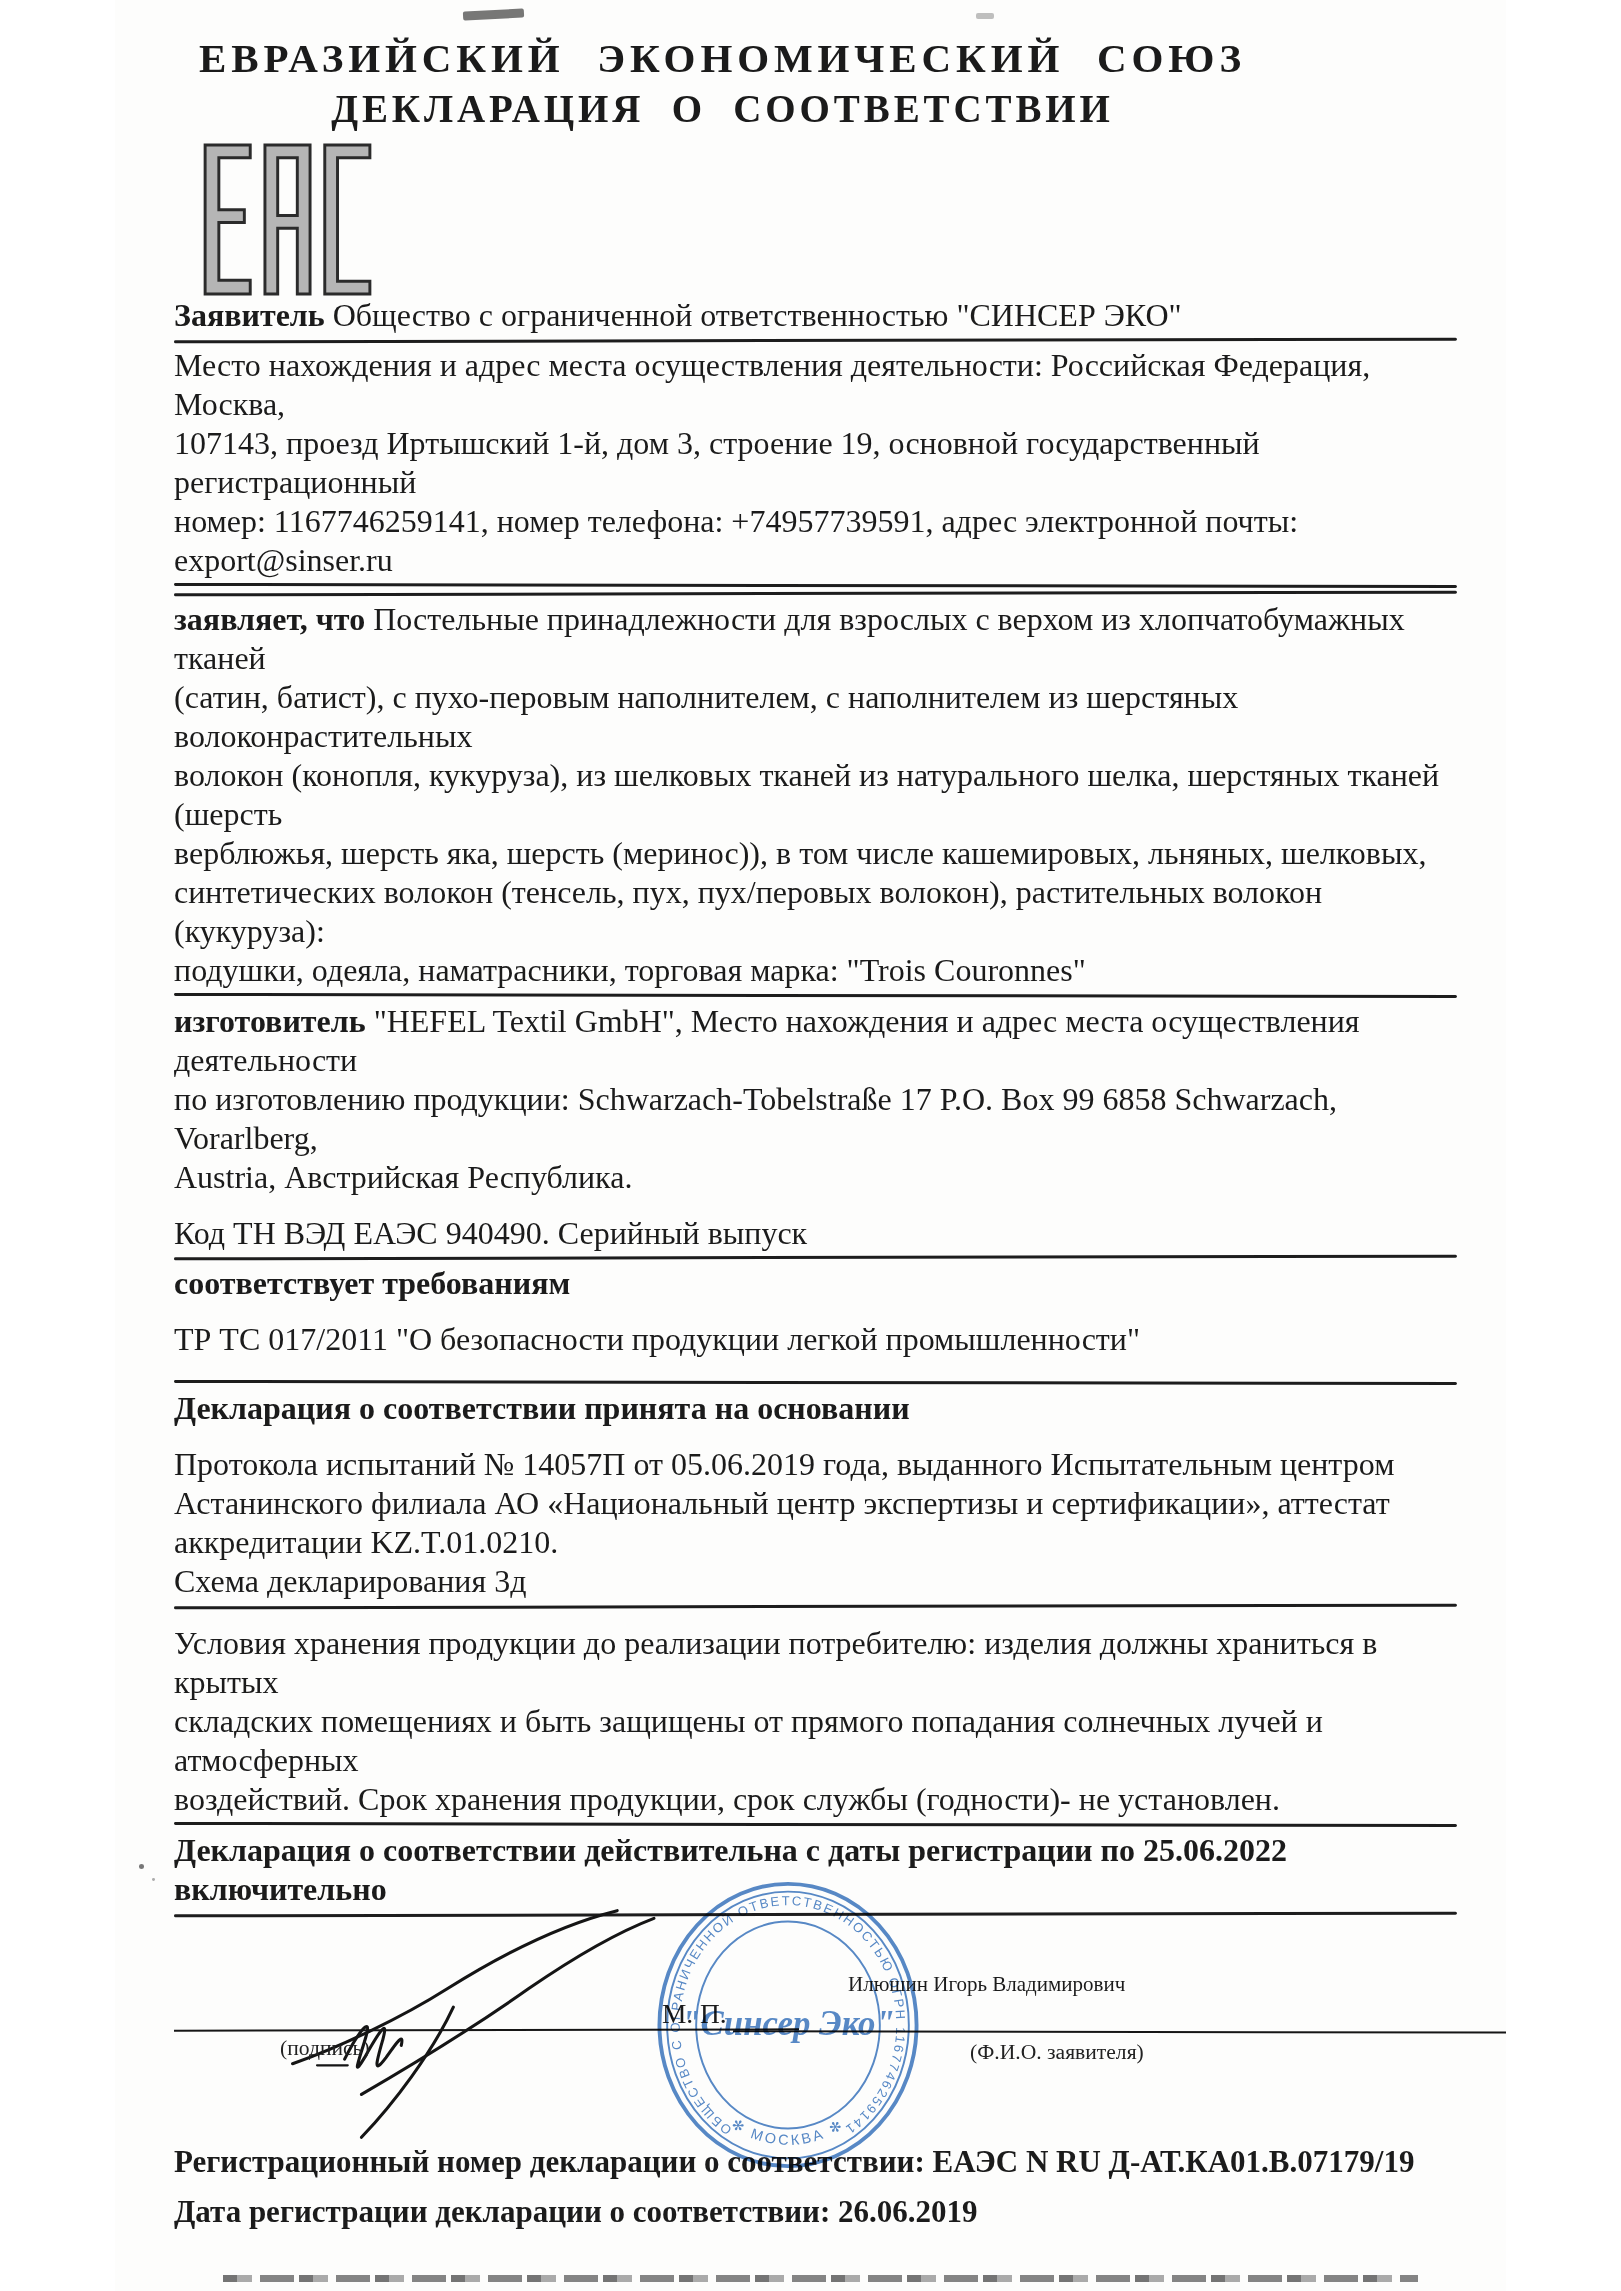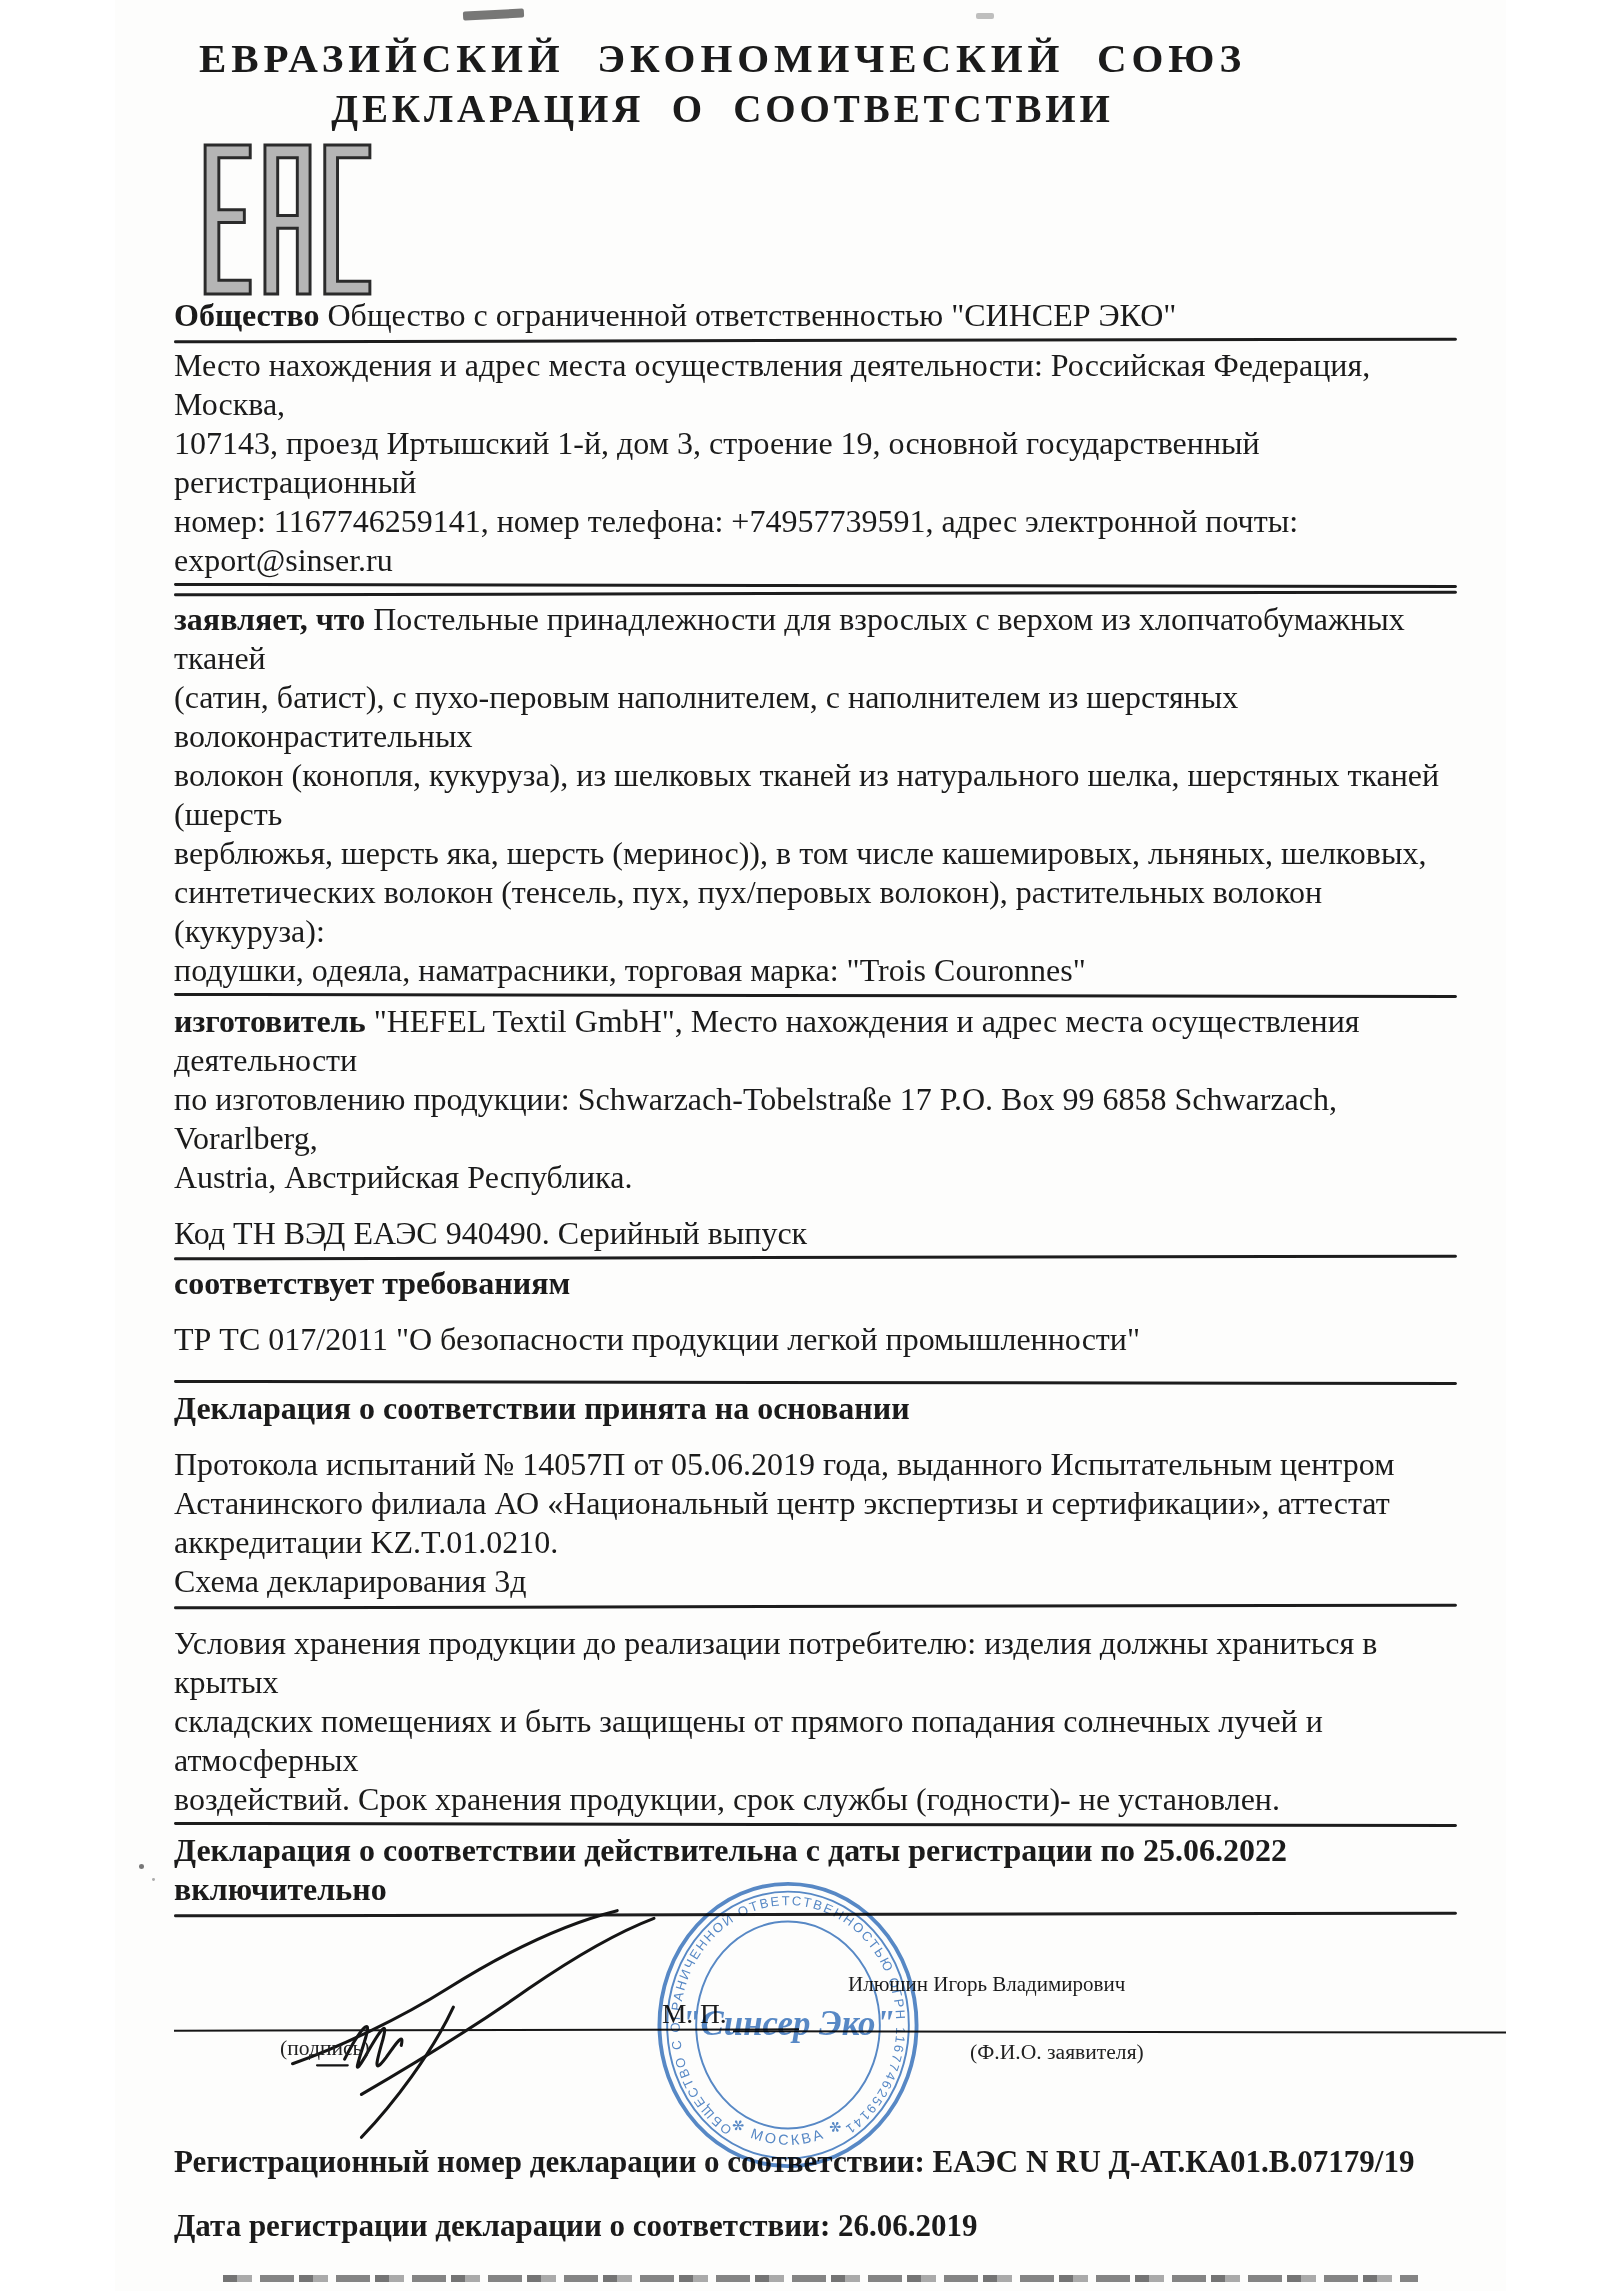--- a/index.html
+++ b/index.html
@@ -53,21 +53,21 @@
     </div>
 
     <svg class="eac" width="169" height="153" viewBox="0 0 172 156">
       <g fill="#b5b5b5" stroke="#2b2b2b" stroke-width="3" fill-rule="evenodd">
         <path d="M2,2 h46 v13 h-32 v53 h26 v13 h-26 v59 h32 v14 h-46 Z"></path>
         <path d="M63,2 h46 v152 h-13 v-67 h-20 v67 h-13 Z M76,15 v59 h20 v-59 Z"></path>
         <path d="M170,2 v13 h-33 v126 h33 v13 h-46 V2 Z"></path>
       </g>
     </svg>
 
-    <div class="line"><b class="b">Общество</b><span> Общество с ограниченной ответственностью "СИНСЕР  ЭКО"</span></div>
+    <div class="line"><b class="b">Заявитель</b><span> Общество с ограниченной ответственностью "СИНСЕР  ЭКО"</span></div>
     <div class="rule tilt1"></div>
 
     <div class="para">Место нахождения и адрес места осуществления  деятельности: Российская Федерация, Москва,
 107143, проезд Иртышский  1-й, дом 3, строение 19, основной государственный регистрационный
 номер: 1167746259141, номер телефона: +74957739591, адрес электронной почты: export@sinser.ru</div>
     <div class="rule tilt2"></div>
 
     <div class="rule tilt1"></div>
 
     <div class="para"><b class="b">заявляет, что</b><span> Постельные  принадлежности для взрослых с верхом  из хлопчатобумажных  тканей
@@ -141,21 +141,21 @@
         </text>
         <text font-family="Liberation Sans, sans-serif" font-size="15" letter-spacing="3" fill="#4b80c4">
           <textPath href="#arcBottom" startOffset="50%" text-anchor="middle">✻ МОСКВА ✻</textPath>
         </text>
         <text x="140" y="160" text-anchor="middle" font-family="Liberation Serif, serif" font-style="italic" font-weight="bold" font-size="36" fill="#4b80c4">"Синсер Эко"</text>
       </svg>
     </div>
 
     <div class="footer-line" style="margin-top:13.7px;"><span>Регистрационный  номер декларации  о соответствии:</span> <span>ЕАЭС  N RU Д-АТ.КА01.В.07179/19</span></div>
 
-    <div class="footer-line" style="margin-top:25px;"><span>Дата регистрации декларации о соответствии:</span> <span>26.06.2019</span></div>
+    <div class="footer-line" style="margin-top:11px;"><span>Дата регистрации декларации о соответствии:</span> <span>26.06.2019</span></div>
 
   </div>
 
   <div class="speck" style="left:23.5px;top:1864px;width:5.9px;height:4.9px;"></div>
   <div class="speck" style="left:37px;top:1878px;width:2.9px;height:2.9px;opacity:.6;"></div>
   <div class="bottom-noise"></div>
 
 </div>
 
 

